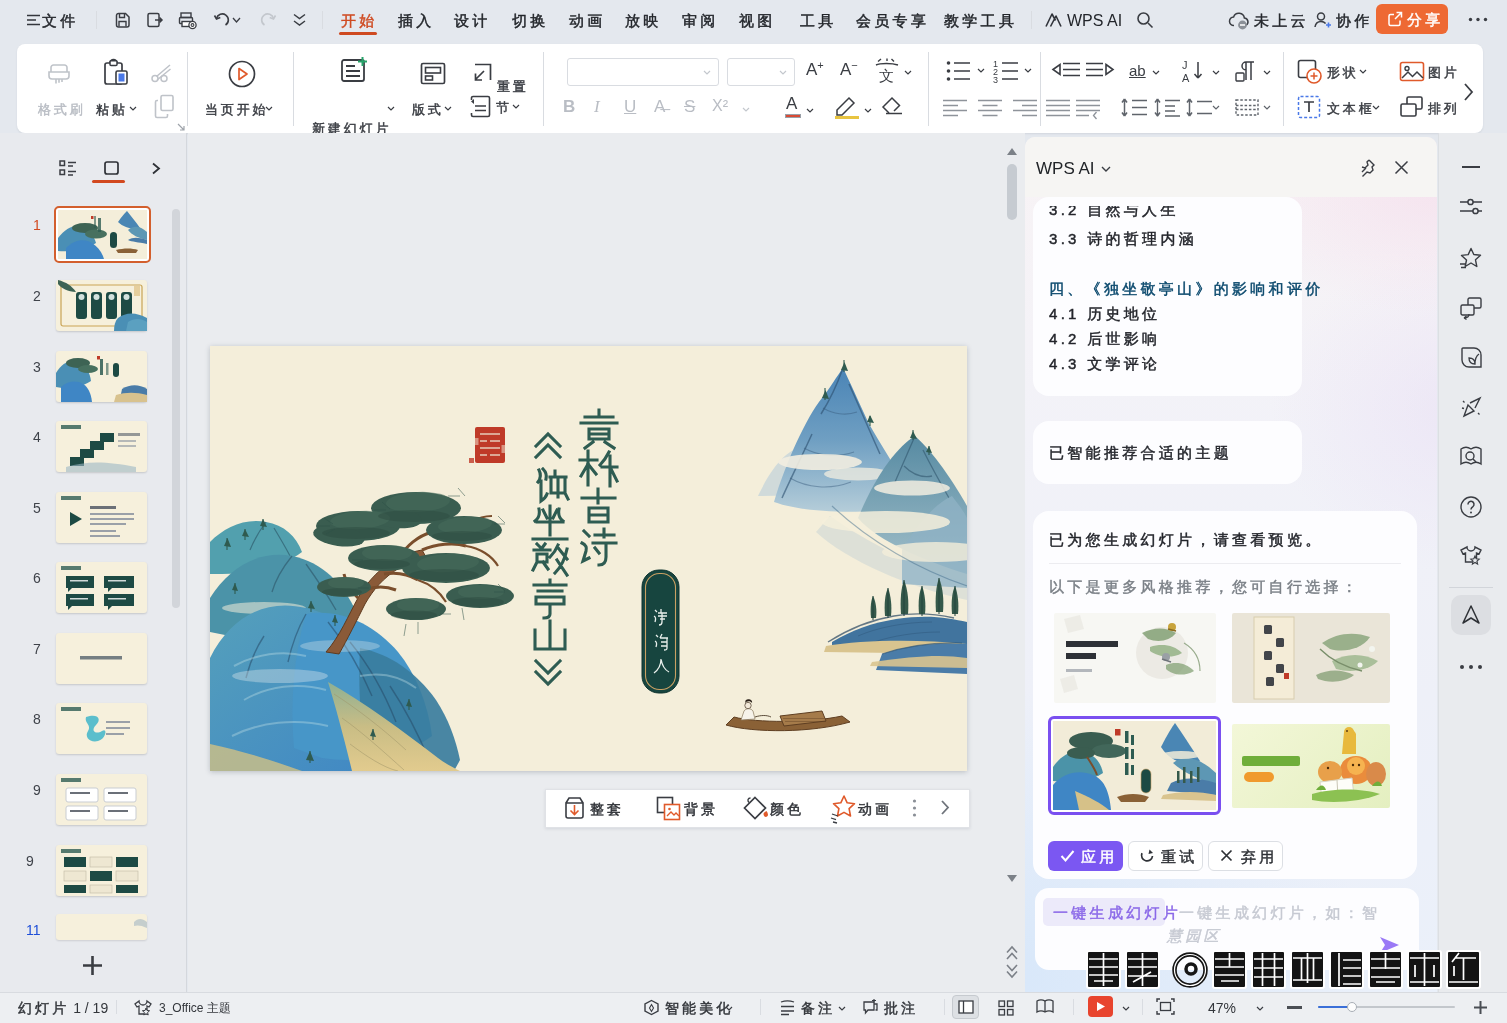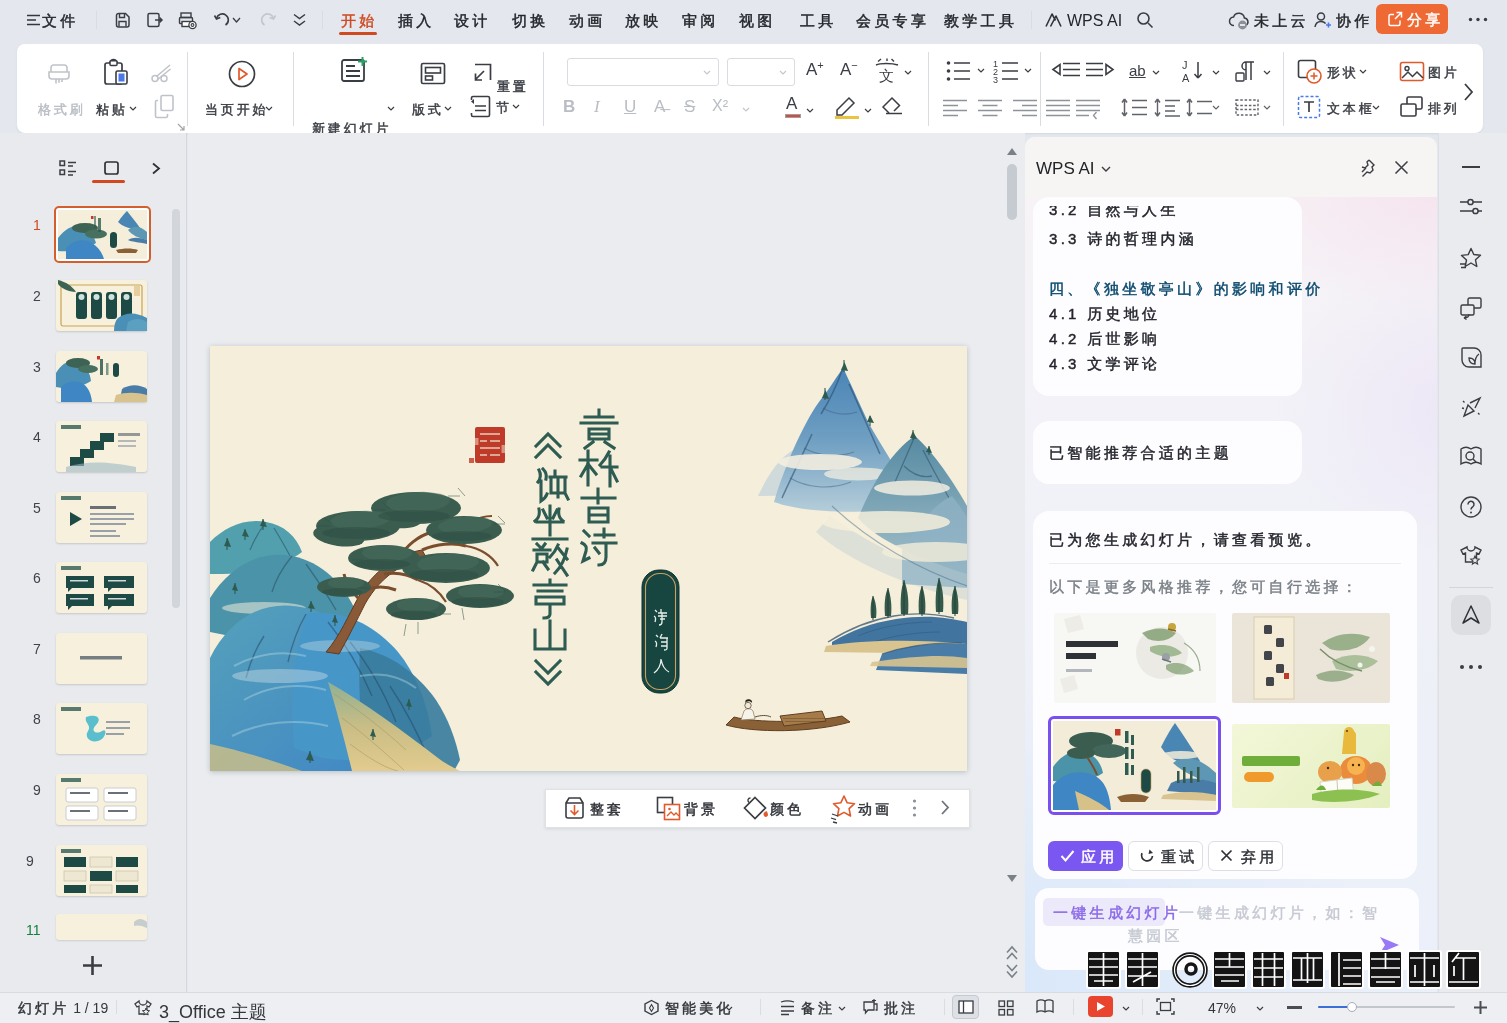--- a/index.html
+++ b/index.html
@@ -353,21 +353,21 @@
 <div class="t" style="left:33px;top:217px;font-size:14px;color:#d2491f;">1</div>
 <div class="t" style="left:33px;top:288px;font-size:14px;color:#3f434a;">2</div>
 <div class="t" style="left:33px;top:359px;font-size:14px;color:#3f434a;">3</div>
 <div class="t" style="left:33px;top:429px;font-size:14px;color:#3f434a;">4</div>
 <div class="t" style="left:33px;top:500px;font-size:14px;color:#3f434a;">5</div>
 <div class="t" style="left:33px;top:570px;font-size:14px;color:#3f434a;">6</div>
 <div class="t" style="left:33px;top:641px;font-size:14px;color:#3f434a;">7</div>
 <div class="t" style="left:33px;top:711px;font-size:14px;color:#3f434a;">8</div>
 <div class="t" style="left:33px;top:782px;font-size:14px;color:#3f434a;">9</div>
 <div class="t" style="left:26px;top:853px;font-size:14px;color:#3f434a;">9</div>
-<div class="t" style="left:26px;top:922px;font-size:14px;color:#15803d;">11</div>
+<div class="t" style="left:26px;top:922px;font-size:14px;color:#1d4ed8;">11</div>
 
 <div class="abs" style="left:54px;top:206px;width:97px;height:57px;border:2px solid #d35f2d;border-radius:5px;background:#fff;"></div>
 <svg class="ic" style="left:58px;top:210px" width="89" height="49">
     <rect width="89" height="49" fill="#f4eeda"></rect>
     <path d="M0 28 C8 18 16 14 24 17 C32 20 36 26 38 33 C28 40 12 42 0 41 Z" fill="#4a8fb5"></path>
     <path d="M8 38 C16 30 26 28 34 33 C40 37 44 42 46 49 L8 49 Z" fill="#3f86c5"></path>
     <ellipse cx="27" cy="18" rx="13" ry="5" fill="#3d6354"></ellipse>
     <ellipse cx="38" cy="24" rx="11" ry="4.5" fill="#47705f"></ellipse>
     <path d="M60 12 C64 6 67 3 69 1 C73 6 78 12 82 18 C76 20 66 18 60 12 Z" fill="#4a86b4"></path>
     <path d="M70 20 C76 15 82 16 89 22 L89 30 C80 28 74 25 70 20 Z" fill="#5d97b4"></path>
@@ -757,21 +757,21 @@
     <path d="M2 2l6 6.5L2 15" fill="none" stroke="#6f747b" stroke-width="1.8"></path>
   </svg>
 
 <div class="abs" style="left:0;top:992px;width:1507px;height:31px;background:#edeff2;border-top:1px solid #d8dbe0;"></div>
 <div class="t" style="left:18px;top:1000px;font-size:14px;color:#33363b;"><span class="zh">幻灯片</span> 1 / 19</div>
 <div class="sep" style="left:116px;top:1000px;height:14px;"></div>
 <svg class="ic" style="left:133px;top:999px" width="20" height="17">
     <path d="M6 2L2 5l2 3 2-1v8h8V7l2 1 2-3-4-3a3 3 0 01-8 0z" fill="none" stroke="#3a3d43" stroke-width="1.3"></path>
     <path d="M13 9l1 2.5 2.6.2-2 1.8.6 2.5-2.2-1.3-2.2 1.3.6-2.5-2-1.8 2.6-.2z" fill="#edeff2" stroke="#3a3d43" stroke-width="1"></path>
   </svg>
-<div class="t" style="left:159px;top:1000px;font-size:18px;color:#33363b;">3_Office 主题</div>
+<div class="t" style="left:159px;top:1000px;font-size:12px;color:#33363b;">3_Office 主题</div>
 <svg class="ic" style="left:643px;top:999px" width="17" height="17">
     <path d="M8.5 1.5l6.5 3.5v7l-6.5 3.5L2 12V5z" fill="none" stroke="#3a3d43" stroke-width="1.4"></path>
     <path d="M8.5 5.5l2 3.5-2 3.5-2-3.5z" fill="none" stroke="#3a3d43" stroke-width="1.1"></path>
   </svg>
 <div class="t zh" style="left:665px;top:1000px;font-size:14px;color:#33363b;">智能美化</div>
 <svg class="ic" style="left:725px;top:1006px" width="8" height="5">
     <path d="M1 1l3 3 3-3" fill="none" stroke="#3a3d43" stroke-width="1.2"></path>
   </svg>
 <div class="sep" style="left:760px;top:999px;height:16px;"></div>
 <svg class="ic" style="left:779px;top:1000px" width="17" height="15">
@@ -1020,21 +1020,21 @@
 <div class="abs" style="left:1208px;top:841px;width:75px;height:30px;background:#fff;border:1px solid #dcdfe4;border-radius:6px;"></div>
 <svg class="ic" style="left:1220px;top:849px" width="13" height="13">
     <path d="M1.5 1.5l10 10M11.5 1.5l-10 10" stroke="#2e3136" stroke-width="1.7"></path>
   </svg>
 <div class="t zh" style="left:1241px;top:848px;font-size:15px;color:#2e3136;">弃用</div>
 
 <div class="bubble" style="left:1035px;top:888px;width:384px;height:82px;border-radius:14px;"></div>
 <div class="abs" style="left:1043px;top:898px;width:122px;height:28px;background:#eceafa;border-radius:5px;"></div>
 <div class="t zh" style="left:1053px;top:904px;font-size:15px;color:#8a68e8;">一键生成幻灯片</div>
 <div class="t zh" style="left:1179px;top:904px;font-size:15px;color:#c6c9d2;">一键生成幻灯片，如：智</div>
-<div class="t zh" style="left:1128px;top:927px;font-size:15px;color:#c6c9d2;">慧园区</div>
+<div class="t zh" style="left:1167px;top:927px;font-size:15px;color:#c6c9d2;font-style:italic;">慧园区</div>
 <svg class="ic" style="left:1378px;top:934px" width="24" height="22">
     <path d="M2 3l19 8-19 8 5-8z" fill="#9a79f6"></path>
   </svg>
 
 <div class="abs" style="left:1438px;top:133px;width:69px;height:859px;background:#e9ebee;border-left:1px solid #dcdfe3;"></div>
 <div class="abs" style="left:1462px;top:166px;width:18px;height:2px;background:#3a3d43;"></div>
 <svg class="ic" style="left:1460px;top:197px" width="22" height="20">
     <path d="M0 5h8M13 5h9M0 14h13M18 14h4" stroke="#3a3d43" stroke-width="1.5"></path>
     <circle cx="10.5" cy="5" r="2.6" fill="none" stroke="#3a3d43" stroke-width="1.5"></circle>
     <circle cx="15.5" cy="14" r="2.6" fill="none" stroke="#3a3d43" stroke-width="1.5"></circle>

